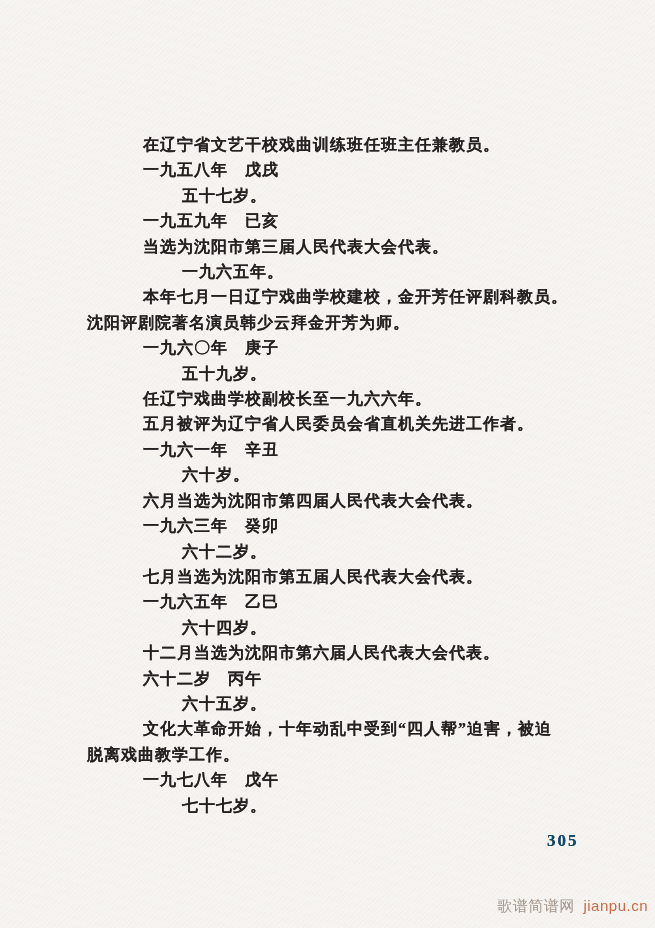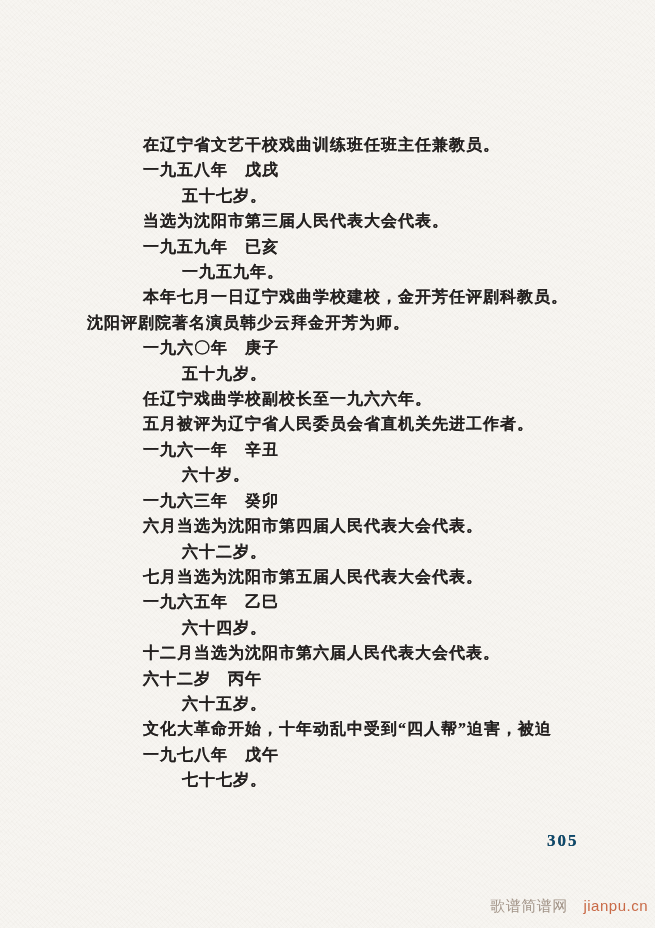--- a/index.html
+++ b/index.html
@@ -46,53 +46,54 @@
   .watermark {
     position: absolute;
     top: 897px;
     right: 7px;
     font-size: 15px;
     letter-spacing: 0.5px;
     white-space: nowrap;
     font-family: "Liberation Sans", "DejaVu Sans", sans-serif;
   }
   .watermark .wm-name { color: #a29488; }
-  .watermark .wm-url  { color: #c96a47; margin-left: 11px; }
+  .watermark .wm-url  { color: #c96a47; margin-left: 4px; }
 </style>
 </head>
 <body>
 
 <div class="paper">
 
   <main class="text-block">
 
   <div class="line para">在辽宁省文艺干校戏曲训练班任班主任兼教员。</div>
       <div class="line para">一九五八年　戊戌</div>
       <div class="line age">五十七岁。</div>
+      <div class="line para">一九五九年　已亥</div>
       <div class="line para">当选为沈阳市第三届人民代表大会代表。</div>
-      <div class="line para">一九五九年　已亥</div>
-      <div class="line age">一九五九年。</div>
+      <div class="line age">一九六五年。</div>
       <div class="line para">本年七月一日辽宁戏曲学校建校，金开芳任评剧科教员。</div>
       <div class="line flush">沈阳评剧院著名演员韩少云拜金开芳为师。</div>
       <div class="line para">一九六〇年　庚子</div>
       <div class="line age">五十九岁。</div>
       <div class="line para">任辽宁戏曲学校副校长至一九六六年。</div>
       <div class="line para">五月被评为辽宁省人民委员会省直机关先进工作者。</div>
       <div class="line para">一九六一年　辛丑</div>
       <div class="line age">六十岁。</div>
+      <div class="line para">六月当选为沈阳市第四届人民代表大会代表。</div>
       <div class="line para">一九六三年　癸卯</div>
-      <div class="line para">六月当选为沈阳市第四届人民代表大会代表。</div>
       <div class="line age">六十二岁。</div>
       <div class="line para">七月当选为沈阳市第五届人民代表大会代表。</div>
       <div class="line para">一九六五年　乙巳</div>
       <div class="line age">六十四岁。</div>
       <div class="line para">十二月当选为沈阳市第六届人民代表大会代表。</div>
       <div class="line para">六十二岁　丙午</div>
       <div class="line age">六十五岁。</div>
       <div class="line para">文化大革命开始，十年动乱中受到“四人帮”迫害，被迫</div>
+      <div class="line flush">脱离戏曲教学工作。</div>
       <div class="line para">一九七八年　戊午</div>
       <div class="line age">七十七岁。</div>
     </main>
 
   <div class="page-number">305</div>
 
   <div class="watermark">
     <span class="wm-name">歌谱简谱网</span>
     <span class="wm-url">jianpu.cn</span>
   </div>

